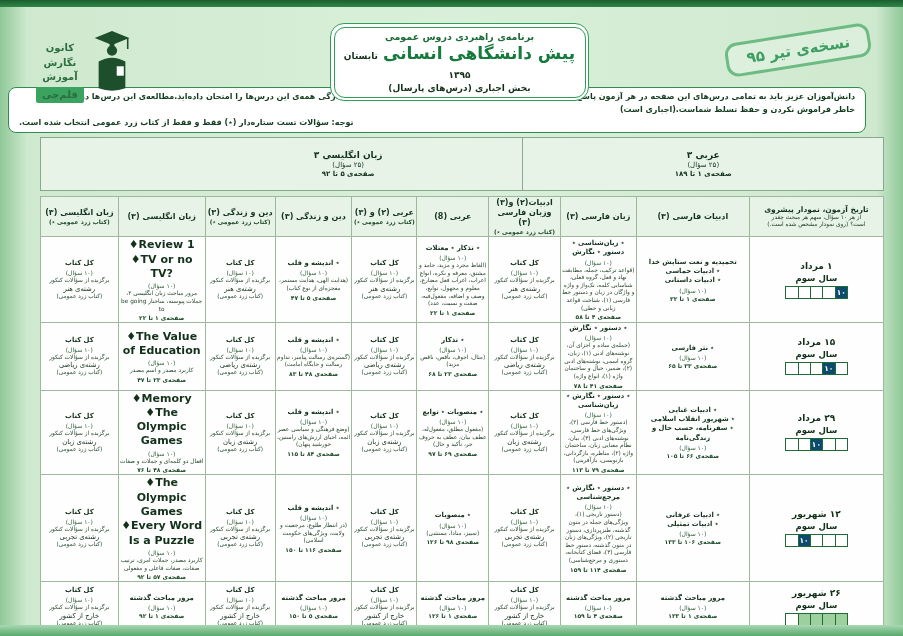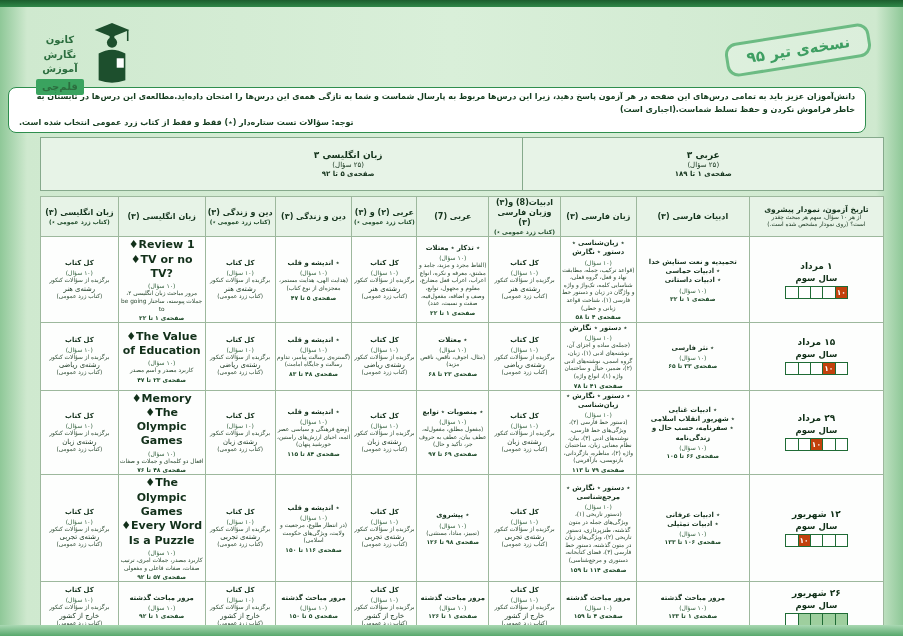--- a/index.html
+++ b/index.html
@@ -4,21 +4,21 @@
 <style>
   html,body{margin:0;padding:0}
   body{width:903px;height:636px;overflow:hidden;font-family:"DejaVu Sans",sans-serif;direction:rtl;}
   .page{position:relative;width:903px;height:636px;overflow:hidden;
     background:linear-gradient(90deg,#8fc898 0,#cfe9cf 3%,#d9efd9 50%,#cfe9cf 97%,#8fc898 100%);}
   .topbar{height:7px;background:linear-gradient(180deg,#1c5e2e,#2f8748);}
   .bottombar{position:absolute;bottom:0;left:0;right:0;height:11px;
     background:linear-gradient(180deg,#a9d8b2,#57a86c);}
   
   header{position:relative;height:80px;}
-  .logo{position:absolute;left:36px;top:12px;display:flex;gap:4px;align-items:flex-start;}
+  .logo{position:absolute;left:36px;top:20px;display:flex;gap:4px;align-items:flex-start;}
   .logo-text{display:flex;flex-direction:column;align-items:center;margin-top:14px;}
   .logo-text span{font-size:10px;font-weight:bold;color:#2c6e3f;line-height:1.45;}
   .logo-badge{margin-top:2px;background:#3aa35f;color:#fff;font-size:8px;font-weight:bold;
     padding:1px 6px;border-radius:2px;}
   .title-box{position:absolute;left:330px;top:16px;width:252px;border:1.6px solid #2f9e57;
     border-radius:14px;background:#fff;padding:2.5px;}
   .title-inner{border:1.4px solid #2f9e57;border-radius:11px;text-align:center;padding:3px 6px 4px;}
   .title-l1{font-size:9.5px;font-weight:bold;color:#1e6b38;}
   .title-l2{margin-top:1px;}
   .title-main{font-size:17px;font-weight:bold;color:#157a3c;}
@@ -40,21 +40,21 @@
     justify-content:center;color:#14331c;}
   .band-cell:last-child{border-left:none;}
   .band-title{font-size:9px;font-weight:bold;}
   .band-sub{font-size:7px;margin-top:1px;}
   .band-page{font-size:7px;font-weight:bold;margin-top:1px;}
   
   .sqrow{display:flex;direction:rtl;justify-content:center;margin-top:3px;}
   .sq{width:14px;height:13px;border:1.6px solid #1f6b35;background:#fff;box-sizing:border-box;
     display:flex;align-items:center;justify-content:center;}
   .sq+.sq{margin-right:-1.6px;}
-  .sq.g10{background:#c2410c;color:#fff;font-size:7.5px;font-weight:bold;}
+  .sq.g10{background:#0c4a6e;color:#fff;font-size:7.5px;font-weight:bold;}
   .sq.l{background:#9ecf9e;}
   .band-cell .sq{width:16px;height:14px;}
   
   .table-wrap{margin:5px 19px 0 40px;}
   table{width:100%;border-collapse:collapse;table-layout:fixed;background:#fdfefd;}
   th,td{border:1px solid #9db89d;padding:1px 1px;text-align:center;vertical-align:middle;overflow:hidden;}
   thead th{background:#e7f3e7;color:#14331c;}
   .h-label{font-size:8px;font-weight:bold;line-height:1.25;}
   .h-sub{font-size:6px;font-weight:bold;color:#1d4a28;}
   .h-d1{font-size:7.5px;font-weight:bold;}
@@ -87,20 +87,30 @@
         </svg>
       </span>
       <div class="logo-text">
         <span>کانون</span>
         <span>نگارش</span>
         <span>آموزش</span>
         <span class="logo-badge">قلم‌چی</span>
       </div>
     </div>
 
+    <div class="title-box">
+      <div class="title-inner">
+        <div class="title-l1">برنامه‌ی راهبردی دروس عمومی</div>
+        <div class="title-l2">
+          <span class="title-main">پیش دانشگاهی انسانی</span>
+          <span class="title-side">تابستان ۱۳۹۵</span>
+        </div>
+        <div class="title-l3">بخش اجباری (درس‌های پارسال)</div>
+      </div>
+    </div>
 
     <div class="stamp">نسخه‌ی تیر ۹۵</div>
   </header>
 
   <section class="notice">
     <p class="n1">دانش‌آموزان عزیز باید به تمامی درس‌های این صفحه در هر آزمون پاسخ دهید، زیرا این درس‌ها مربوط به پارسال شماست و شما به تازگی همه‌ی این درس‌ها را امتحان داده‌اید.مطالعه‌ی این درس‌ها در تابستان به خاطر فراموش نکردن و حفظ تسلط شماست.(اجباری است)</p>
     <p class="n3">توجه: سؤالات تست ستاره‌دار (٭) فقط و فقط از کتاب زرد عمومی انتخاب شده است.</p>
   </section>
 
   <section class="topband">
@@ -137,25 +147,25 @@
               <div class="h-d2">از هر ۱۰ سؤال، سهم هر مبحث چقدر</div>
               <div class="h-d2">است؟ (روی نمودار مشخص شده است.)</div>
             </th>
             <th>
               <div class="h-label">ادبیات فارسی (۳)</div>
             </th>
             <th>
               <div class="h-label">زبان فارسی (۳)</div>
             </th>
             <th>
-              <div class="h-label">ادبیات(8) و(۳) وزبان فارسی (۳)</div>
+              <div class="h-label">ادبیات(۲) و(۳) وزبان فارسی (۳)</div>
               <div class="h-sub">(کتاب زرد عمومی ٭)</div>
             </th>
             <th>
-              <div class="h-label">عربی (7)</div>
+              <div class="h-label">عربی (8)</div>
             </th>
             <th>
               <div class="h-label">عربی (۲) و (۳)</div>
               <div class="h-sub">(کتاب زرد عمومی ٭)</div>
             </th>
             <th>
               <div class="h-label">دین و زندگی (۳)</div>
             </th>
             <th>
               <div class="h-label">دین و زندگی (۳)</div>
@@ -268,21 +278,21 @@
               <div class="c-p">صفحه‌ی ۴۱ تا ۷۸</div>
             </td>
             <td>
               <div class="c-t">کل کتاب</div>
               <div class="c-q">(۱۰ سؤال)</div>
               <div class="c-d">برگزیده از سؤالات کنکور</div>
               <div class="c-t2">رشته‌ی ریاضی</div>
               <div class="c-d">(کتاب زرد عمومی)</div>
             </td>
             <td>
-              <div class="c-t">٭ معتلات</div>
+              <div class="c-t">٭ تذکار</div>
               <div class="c-q">(۱۰ سؤال)</div>
               <div class="c-d">(مثال، اجوف، ناقص، ناقص مزید)</div>
               <div class="c-p">صفحه‌ی ۲۳ تا ۶۸</div>
             </td>
             <td>
               <div class="c-t">کل کتاب</div>
               <div class="c-q">(۱۰ سؤال)</div>
               <div class="c-d">برگزیده از سؤالات کنکور</div>
               <div class="c-t2">رشته‌ی ریاضی</div>
               <div class="c-d">(کتاب زرد عمومی)</div>
@@ -412,21 +422,21 @@
               <div class="c-p">صفحه‌ی ۱۱۴ تا ۱۵۹</div>
             </td>
             <td>
               <div class="c-t">کل کتاب</div>
               <div class="c-q">(۱۰ سؤال)</div>
               <div class="c-d">برگزیده از سؤالات کنکور</div>
               <div class="c-t2">رشته‌ی تجربی</div>
               <div class="c-d">(کتاب زرد عمومی)</div>
             </td>
             <td>
-              <div class="c-t">٭ پیشروی</div>
+              <div class="c-t">٭ منصوبات</div>
               <div class="c-q">(۱۰ سؤال)</div>
               <div class="c-d">(تمییز، منادا، مستثنی)</div>
               <div class="c-p">صفحه‌ی ۹۸ تا ۱۲۶</div>
             </td>
             <td>
               <div class="c-t">کل کتاب</div>
               <div class="c-q">(۱۰ سؤال)</div>
               <div class="c-d">برگزیده از سؤالات کنکور</div>
               <div class="c-t2">رشته‌ی تجربی</div>
               <div class="c-d">(کتاب زرد عمومی)</div>

